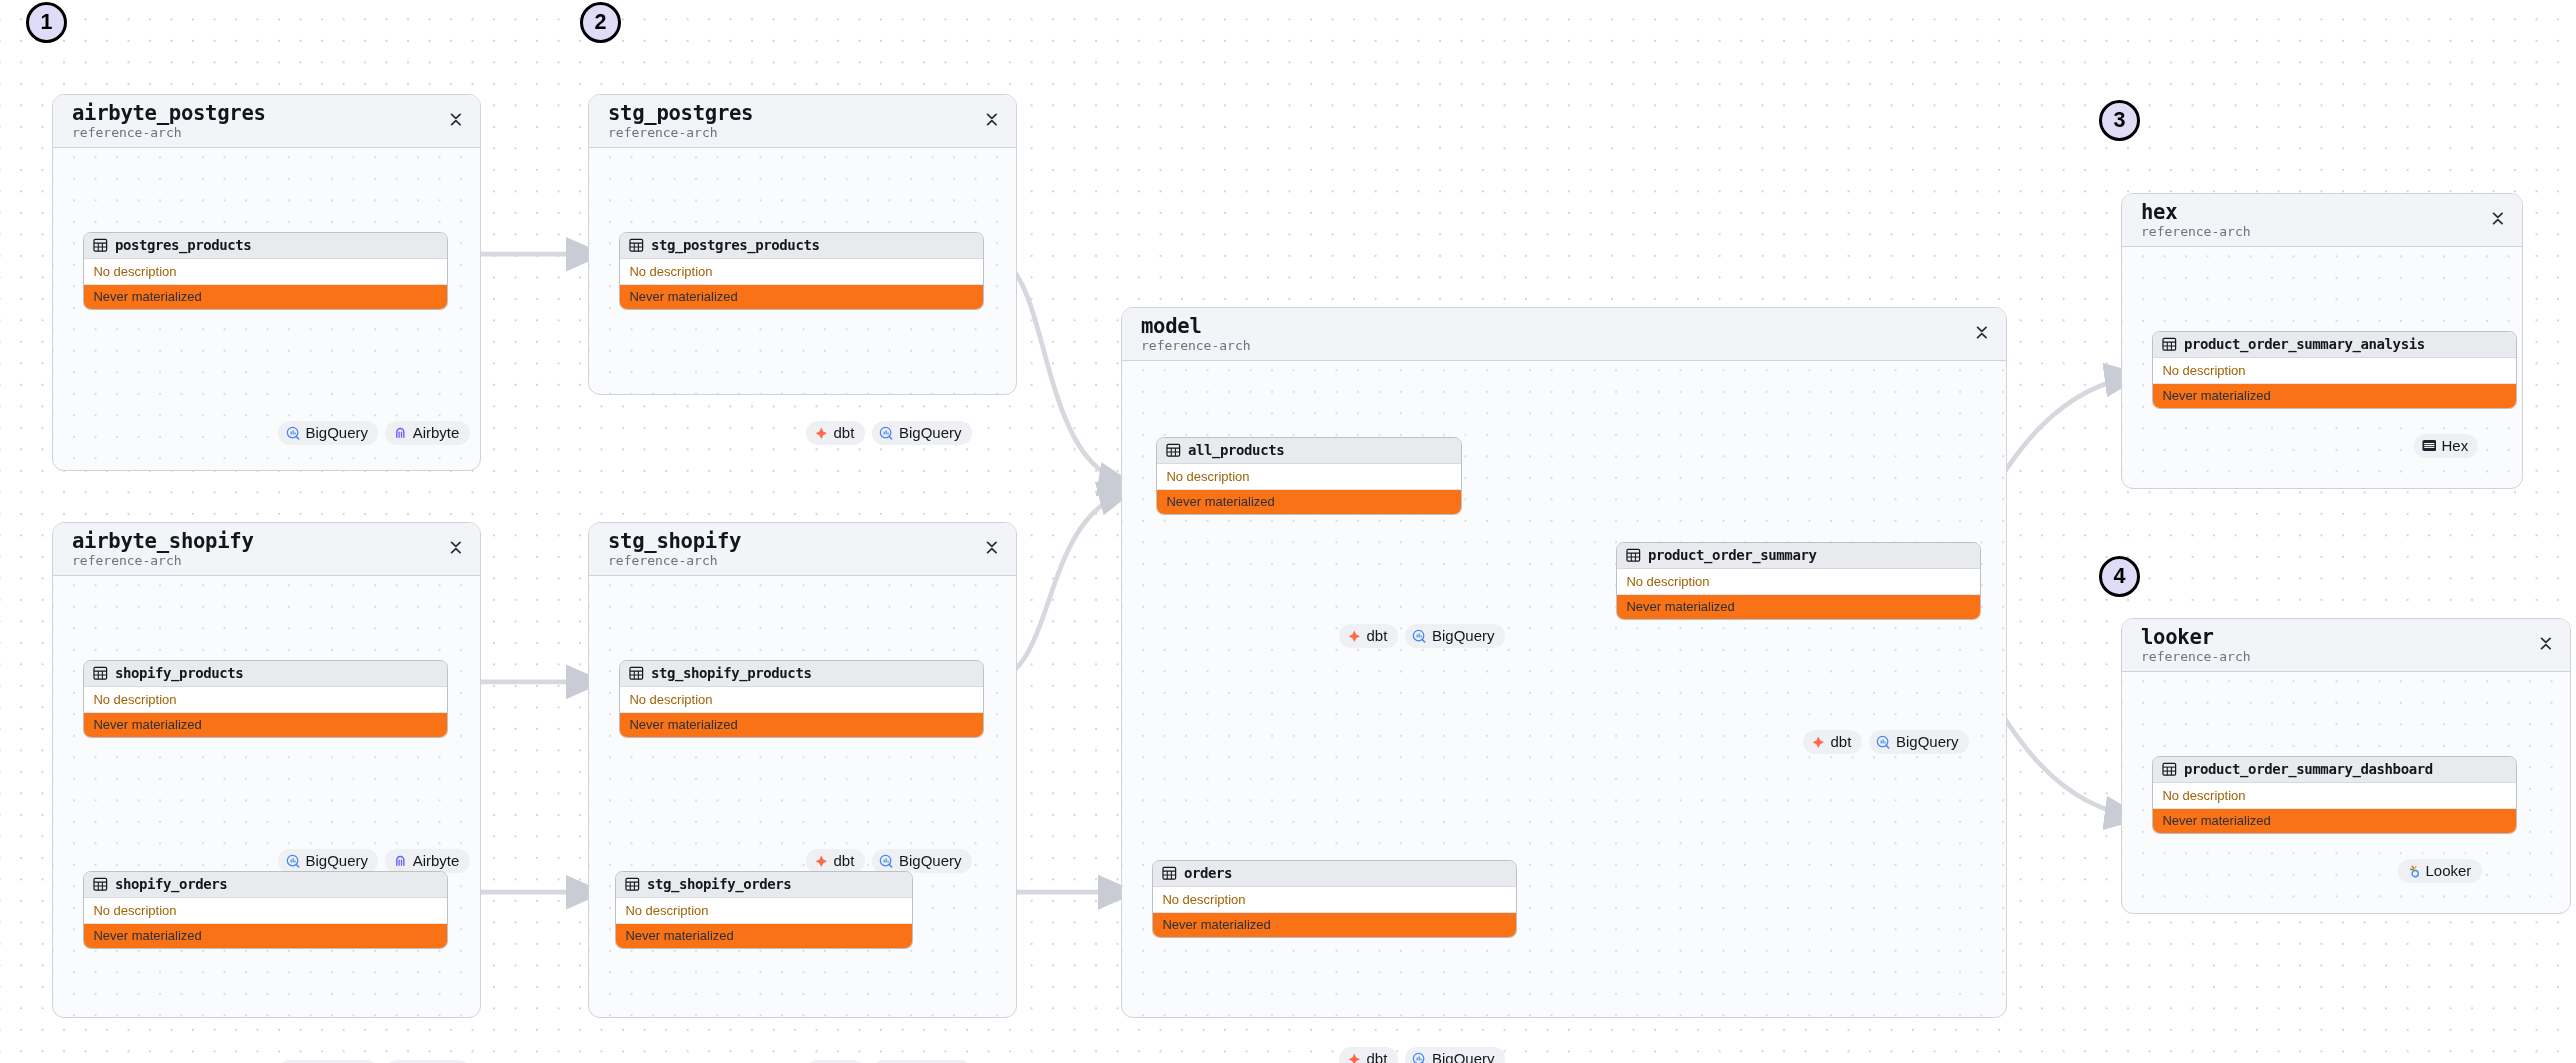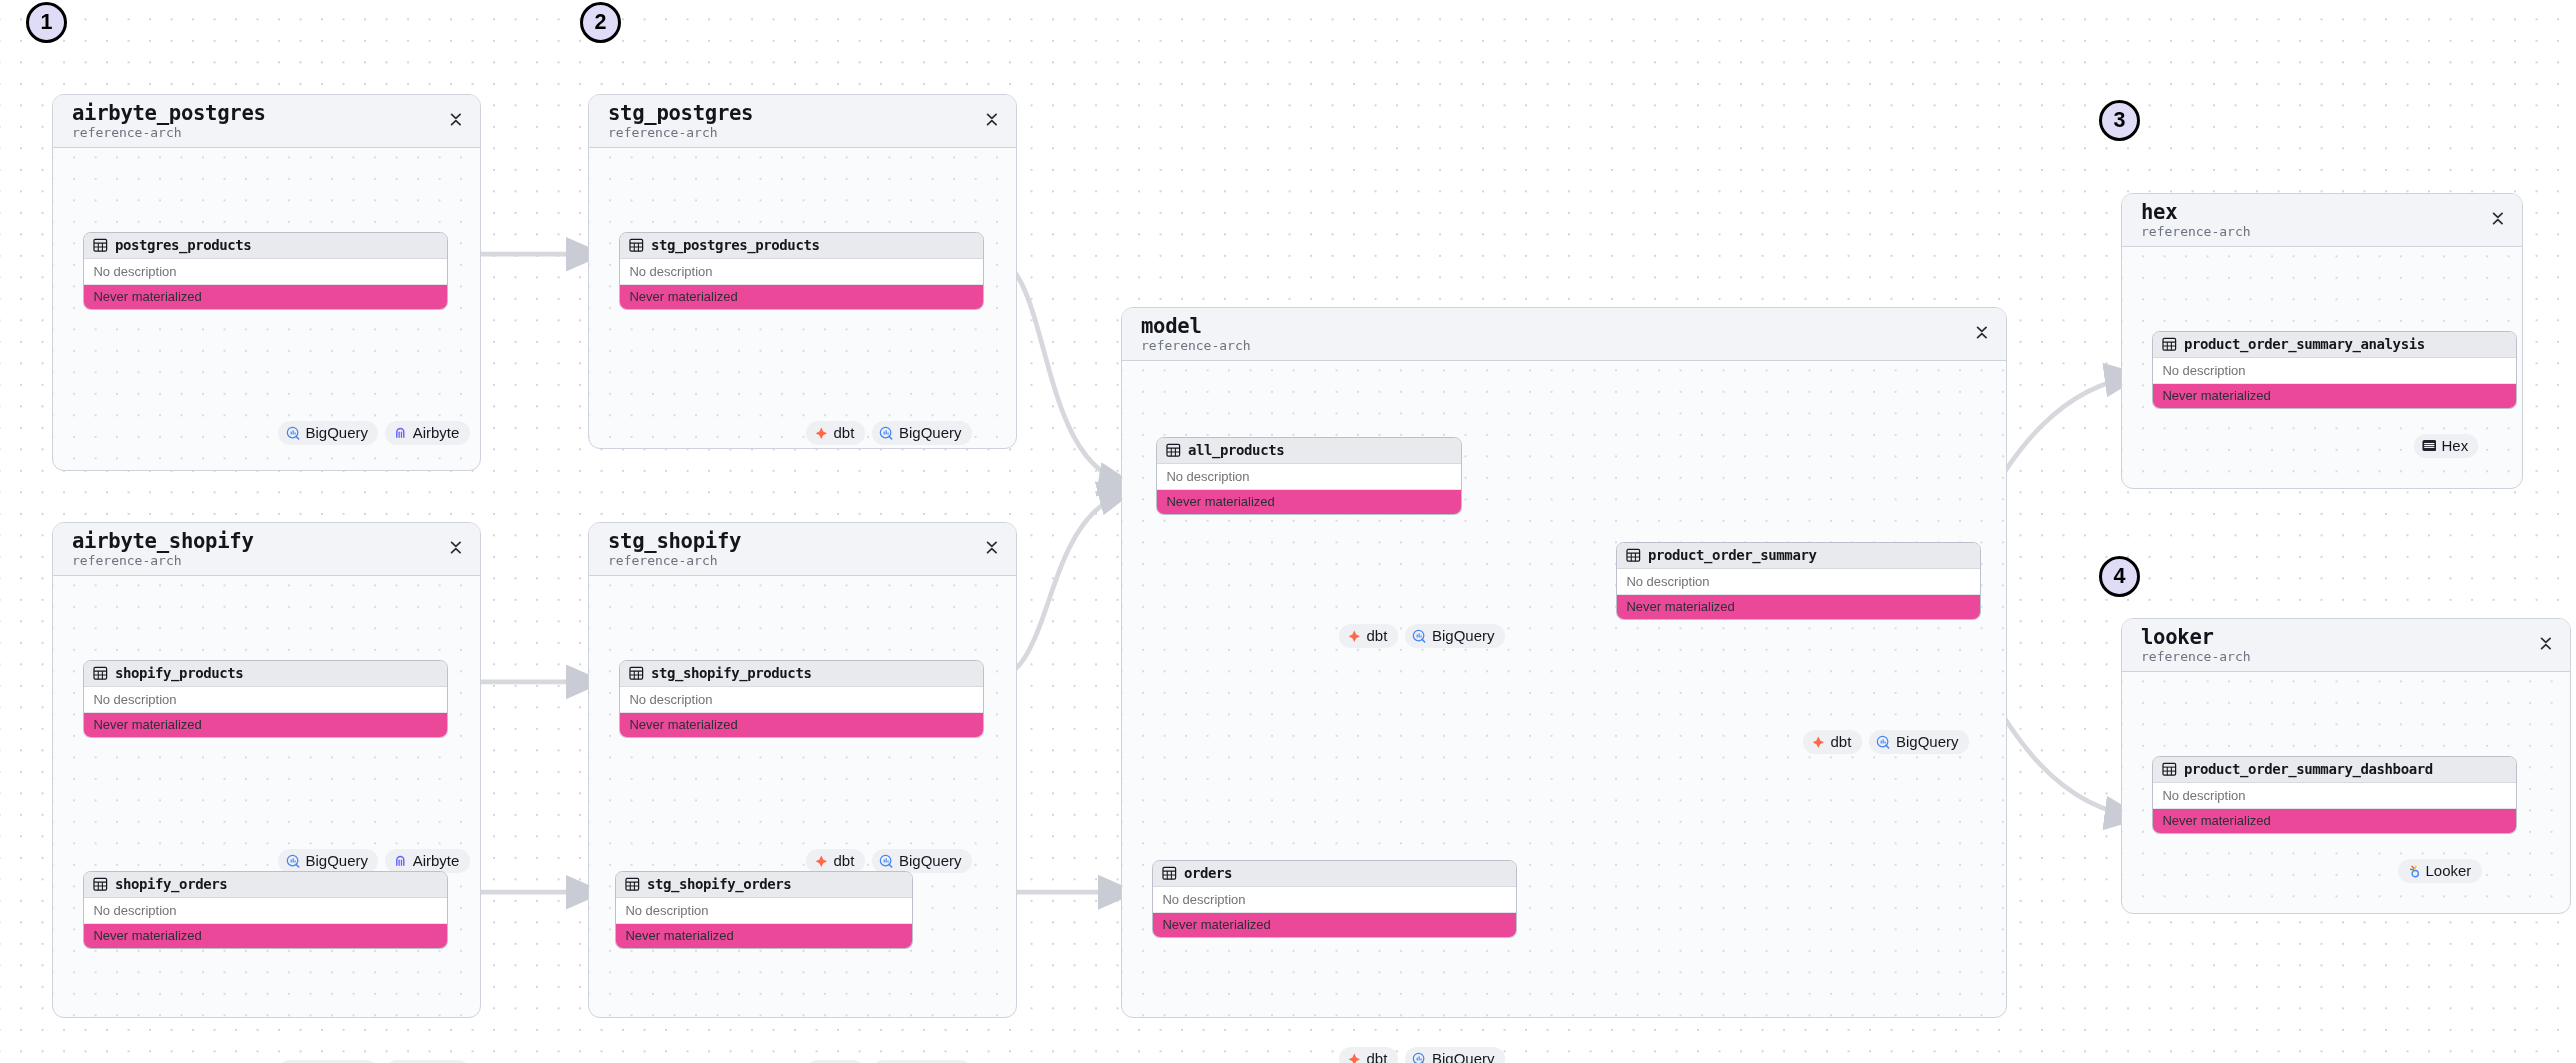--- a/index.html
+++ b/index.html
@@ -79,25 +79,25 @@
     font-size: 14px;
     font-weight: bold;
     letter-spacing: -0.4px;
     color: #15171e;
     white-space: nowrap;
   }
   .node-desc {
     background: #ffffff;
     padding: 4.3px 9.4px 5.2px;
     font-size: 13px;
-    color: #737373;
+    color: #a16207;
     border-bottom: 0.9px solid #e3e5ea;
   }
   .node-mat {
-    background: #ec4899;
+    background: #f97316;
     padding: 4.3px 9.4px 5.2px;
     font-size: 13px;
     color: #2b2f38;
   }
 
   
   .tags {
     position: absolute;
     display: flex;
     gap: 6.9px;
@@ -195,21 +195,21 @@
         <div class="chip">
           <svg width="14.6" height="14.6" viewBox="0 0 20 20">
       <path d="M5.2 15.5 V8.2 a4.8 4.8 0 0 1 9.6 0 V15.5" fill="none" stroke="#615eff" stroke-width="1.9" stroke-linecap="round"></path>
       <path d="M8.4 15.5 V8.4" stroke="#615eff" stroke-width="1.7" stroke-linecap="round"></path>
       <path d="M11.6 15.5 V8.4" stroke="#615eff" stroke-width="1.7" stroke-linecap="round"></path>
     </svg>
           <span>Airbyte</span>
         </div>
       </div>
     </div>
-    <div class="group" style="left: 588px; top: 94px; width: 429px; height: 355px;">
+    <div class="group" style="left: 588px; top: 94px; width: 429px; height: 301px;">
       <div class="group-header">
       <div>
         <div class="group-title">stg_postgres</div>
         <div class="group-sub">reference-arch</div>
       </div>
       <div class="collapse-icon">
   <svg width="13.7" height="17" viewBox="0 0 16 20">
     <path d="M3 4 L8 8.6 L13 4" fill="none" stroke="#2a2e38" stroke-width="2.1" stroke-linecap="round" stroke-linejoin="round"></path>
     <path d="M3 16 L8 11.4 L13 16" fill="none" stroke="#2a2e38" stroke-width="2.1" stroke-linecap="round" stroke-linejoin="round"></path>
   </svg>

